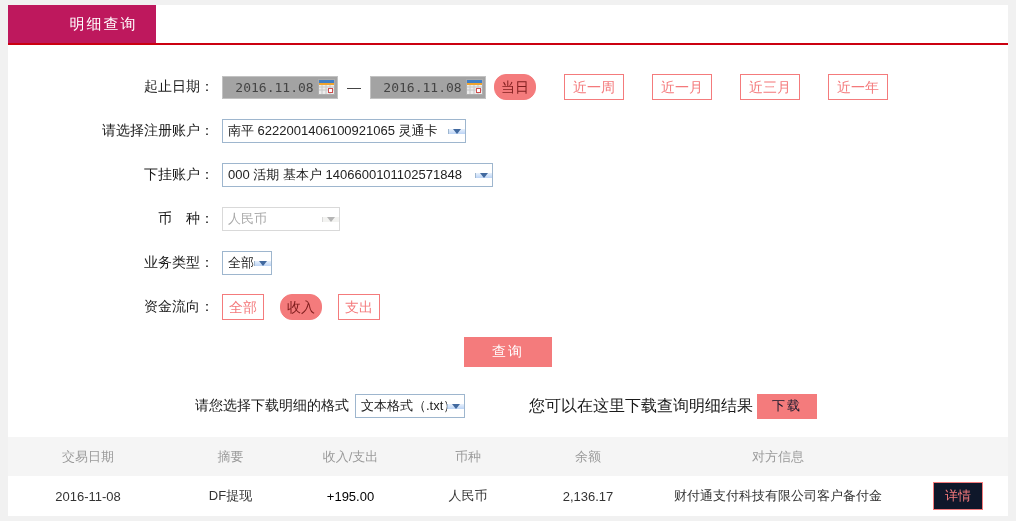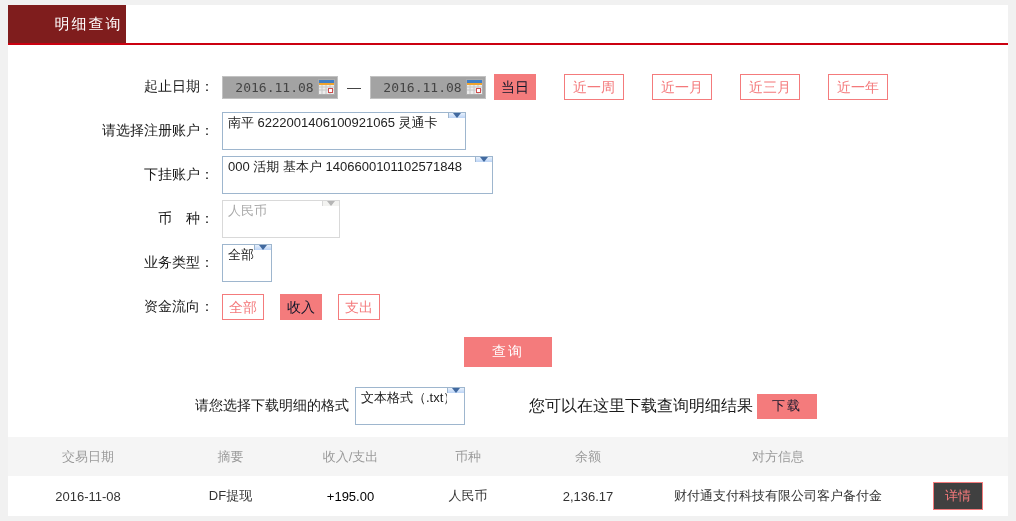--- a/index.html
+++ b/index.html
@@ -5,45 +5,45 @@
   * { margin:0; padding:0; box-sizing:border-box; }
   html,body { background:#f1f1f1; }
   body { width:1016px; height:521px; overflow:hidden;
          font-family:"Liberation Sans","DejaVu Sans",sans-serif; color:#333; }
 
   .page { margin:5px 8px 0 8px; width:1000px; background:#fff; }
 
   
   .tabbar { border-bottom:2px solid #cb0010; height:40px; }
   .tab { display:inline-flex; align-items:center; justify-content:center;
-         width:118px; height:38px; background:#7f1d1d; color:#fff;
+         width:148px; height:38px; background:#be185d; color:#fff;
          font-size:15px; letter-spacing:2px; cursor:default;padding-left:43px; }
 
   
   .form { padding-top:20px; }
   .frow { display:flex; align-items:center; height:44px; }
   .flabel { width:210px; text-align:right; font-size:14px; color:#1a1a1a; padding-right:4px; flex:none; }
   .fctrl { display:flex; align-items:center; margin-left:4px; }
 
   
   .datefield { display:flex; align-items:center; width:116px; height:23px;
                border:1px solid #c2c2c2; background:#a3a3a3; padding:0 2px 0 8px; }
   .dateval { flex:1; font-family:"DejaVu Sans Mono",monospace; font-size:13px; color:#444; text-align:center; }
   .cal { width:17px; height:16px; flex:none; cursor:pointer; }
   .dash { margin:0 9px; color:#444; font-size:14px; }
 
   
   .pbtn { display:inline-block; border:1px solid #f47b7c; background:#fff; color:#f4797b;
           font-size:14px; padding:4px 8px; margin-left:28px; cursor:pointer; line-height:16px; }
-  .pbtn.fill { background:#f47b7c; color:#0f172a; border-color:#f47b7c; }
+  .pbtn.fill { background:#f47b7c; color:#7f1d1d; border-color:#f47b7c;border-radius:12px; }
   .pbtn.first { margin-left:8px; padding:4px 6px; }
   .flowbtn { margin-left:0; margin-right:16px; padding:4px 6px; }
 
   
-  .xpselect { display:flex; align-items:flex-start; height:38px; border:1px solid #9eb6ce;
+  .xpselect { display:flex; align-items:center; height:24px; border:1px solid #9eb6ce;
               background:#fff; cursor:pointer; }
   .xpsel-text { flex:1; font-size:13px; color:#222; line-height:20px; padding:0 4px 0 5px;
                 white-space:nowrap; overflow:hidden; }
   .xpsel-arrow { width:17px; flex:none; display:flex; align-items:center; justify-content:center;
                  background:linear-gradient(#e8f1fc,#bcd4f6); border-left:1px solid #9eb6ce; }
   .tri { width:0; height:0; border-left:4px solid transparent; border-right:4px solid transparent;
          border-top:5px solid #41699f; }
   .xpselect.disabled { border-color:#d9d9d9; cursor:default; }
   .xpselect.disabled .xpsel-text { color:#a9a9a9; }
   .xpselect.disabled .xpsel-arrow { background:#f3f3f1; border-left-color:#d9d9d9; }
@@ -71,21 +71,21 @@
   
   .tbl { margin-top:18px; width:100%; }
   .tbl-head, .tbl-row { display:flex; align-items:center; }
   .tbl-head { height:39px; background:#f5f5f5; color:#9b9b9b; font-size:13px; }
   .tbl-row  { height:40px; background:#fff; font-size:13px; color:#333; }
   .c { text-align:center; }
   .c1 { width:16%; }  .c2 { width:12.5%; } .c3 { width:11.5%; }
   .c4 { width:12%; }  .c5 { width:12%; }   .c6 { width:26%; }  .c7 { width:10%; }
   .num { font-family:Liberation Sans, sans-serif; }
   .amount { color:#000000; }
-  .detail-btn { display:inline-block; border:1px solid #f47b7c; background:#404040; color:#f4797b;
+  .detail-btn { display:inline-block; border:1px solid #f47b7c; background:#0f172a; color:#f4797b;
                 font-size:13px; padding:4px 11px; cursor:pointer; }
 </style>
 </head>
 <body>
 
 <div class="page">
 
   <div class="tabbar">
     <div class="tab">明细查询</div>
   </div>

